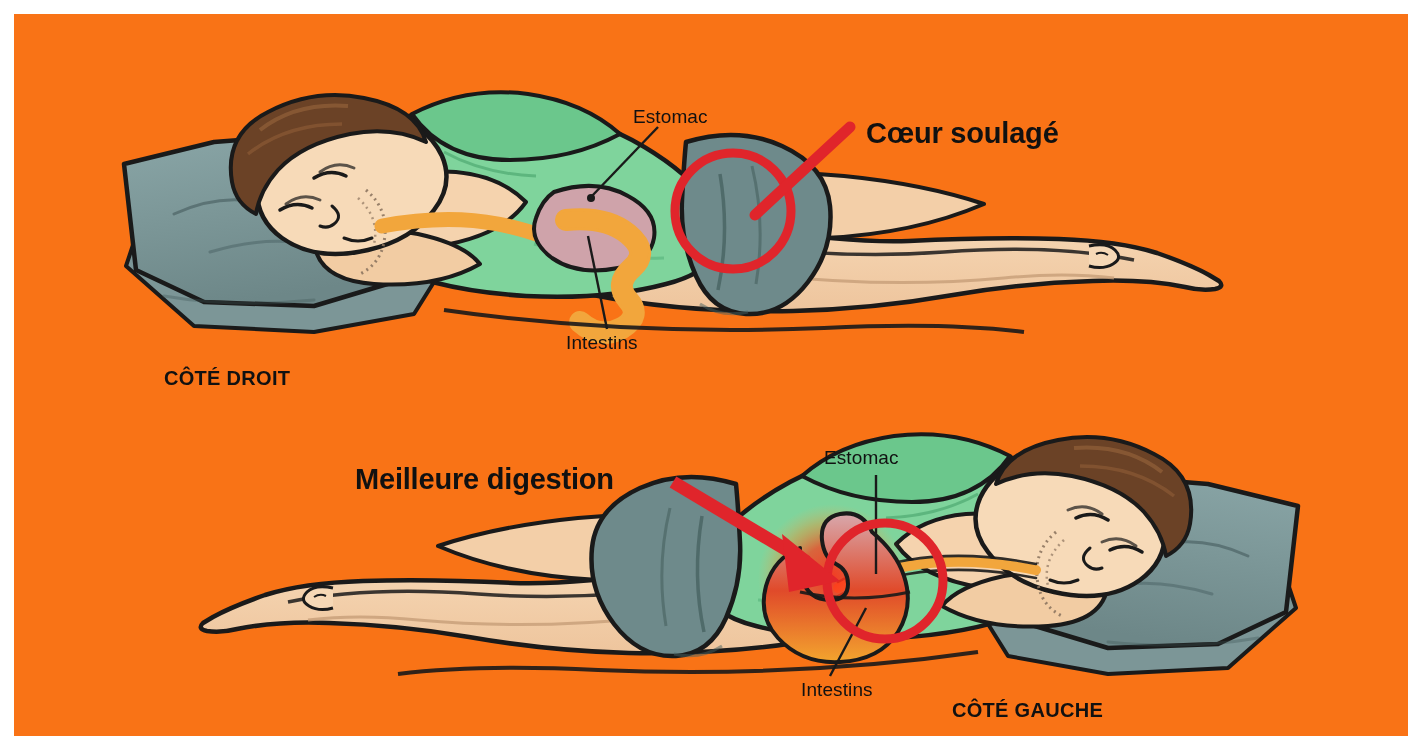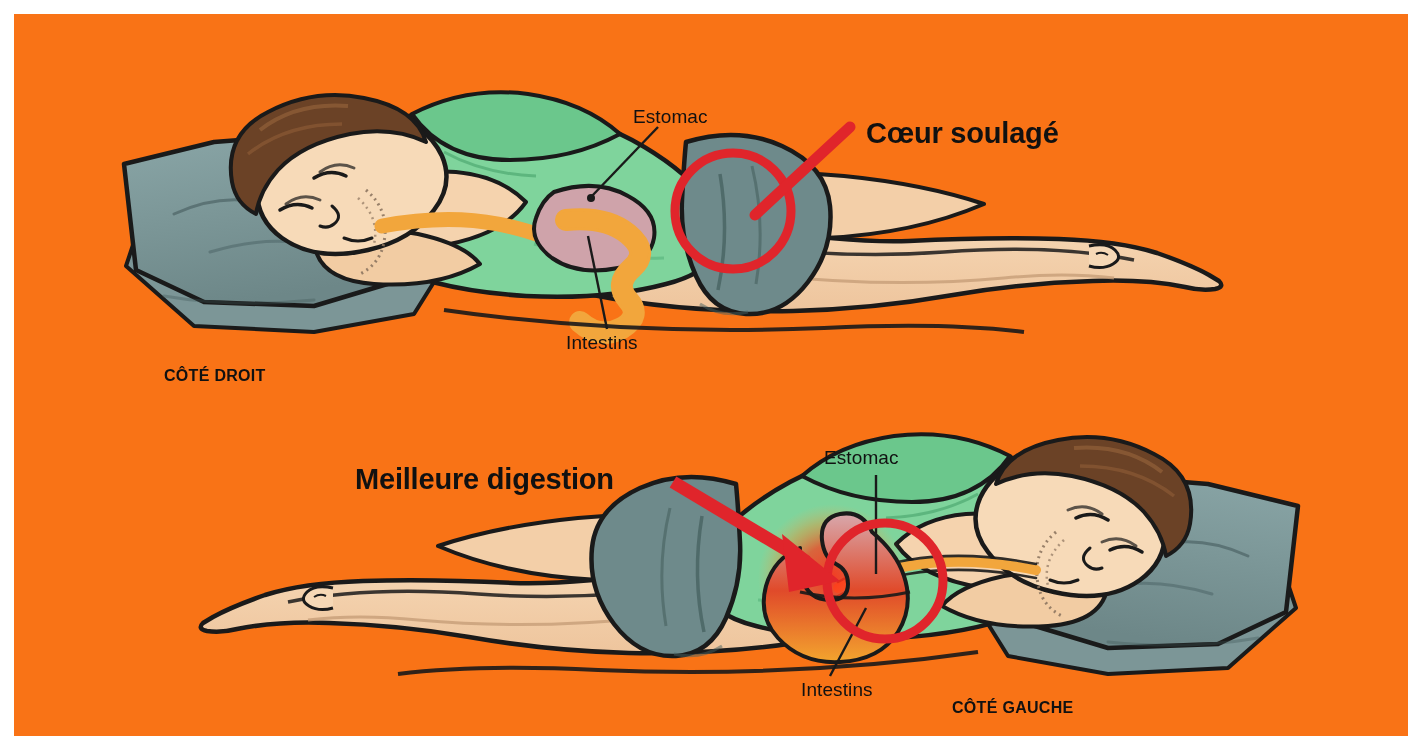--- a/index.html
+++ b/index.html
@@ -43,21 +43,21 @@
     font-weight: 400;
     letter-spacing: .1px;
   }
   .lbl-bold {
     font-size: 29px;
     font-weight: 700;
     letter-spacing: -.2px;
     text-align: right;
   }
   .lbl-side {
-    font-size: 16px;
+    font-size: 20px;
     font-weight: 700;
     letter-spacing: .3px;
   }
   
   #lbl-estomac-top   { left: 619px; top: 93px; }
   #lbl-intestins-top { left: 552px; top: 319px; }
   #lbl-coeur         { left: 852px; top: 105px; }
   #lbl-cote-droit    { left: 150px; top: 354px; }
 
   #lbl-estomac-bot   { left: 810px; top: 434px; }

